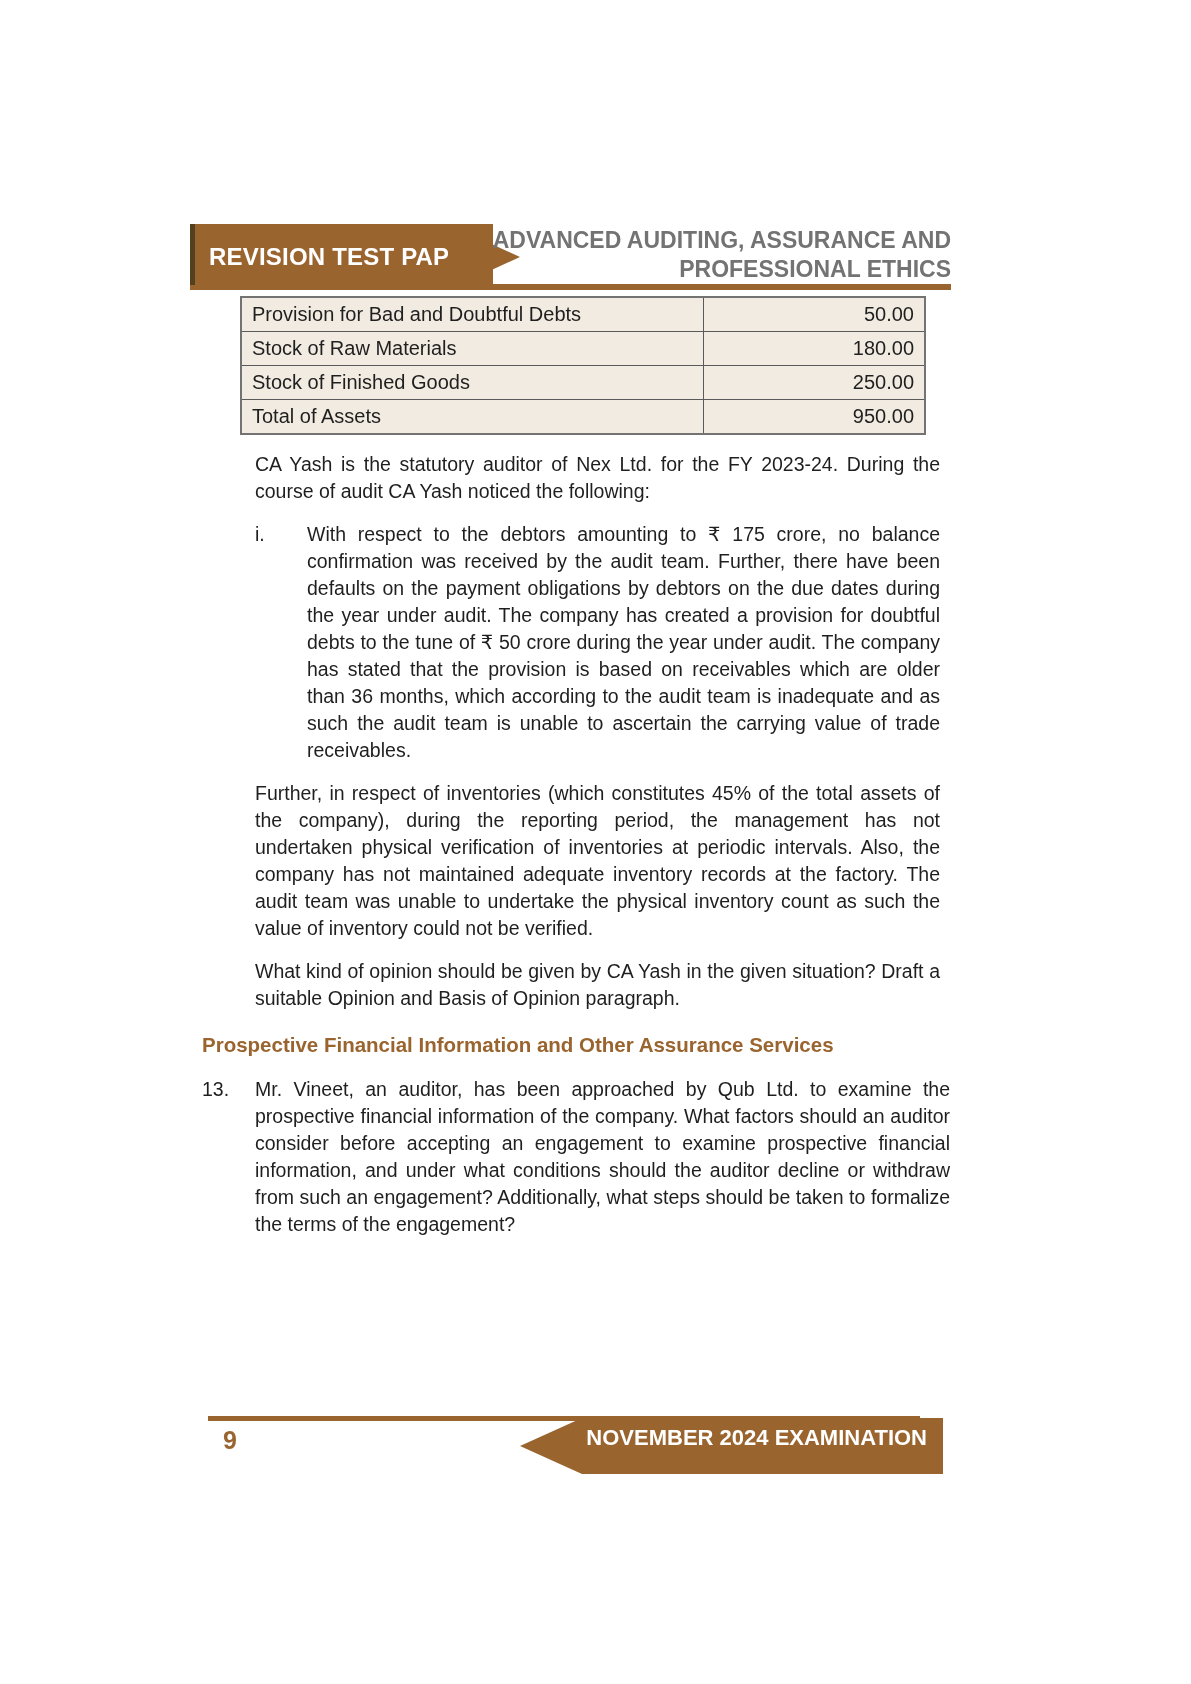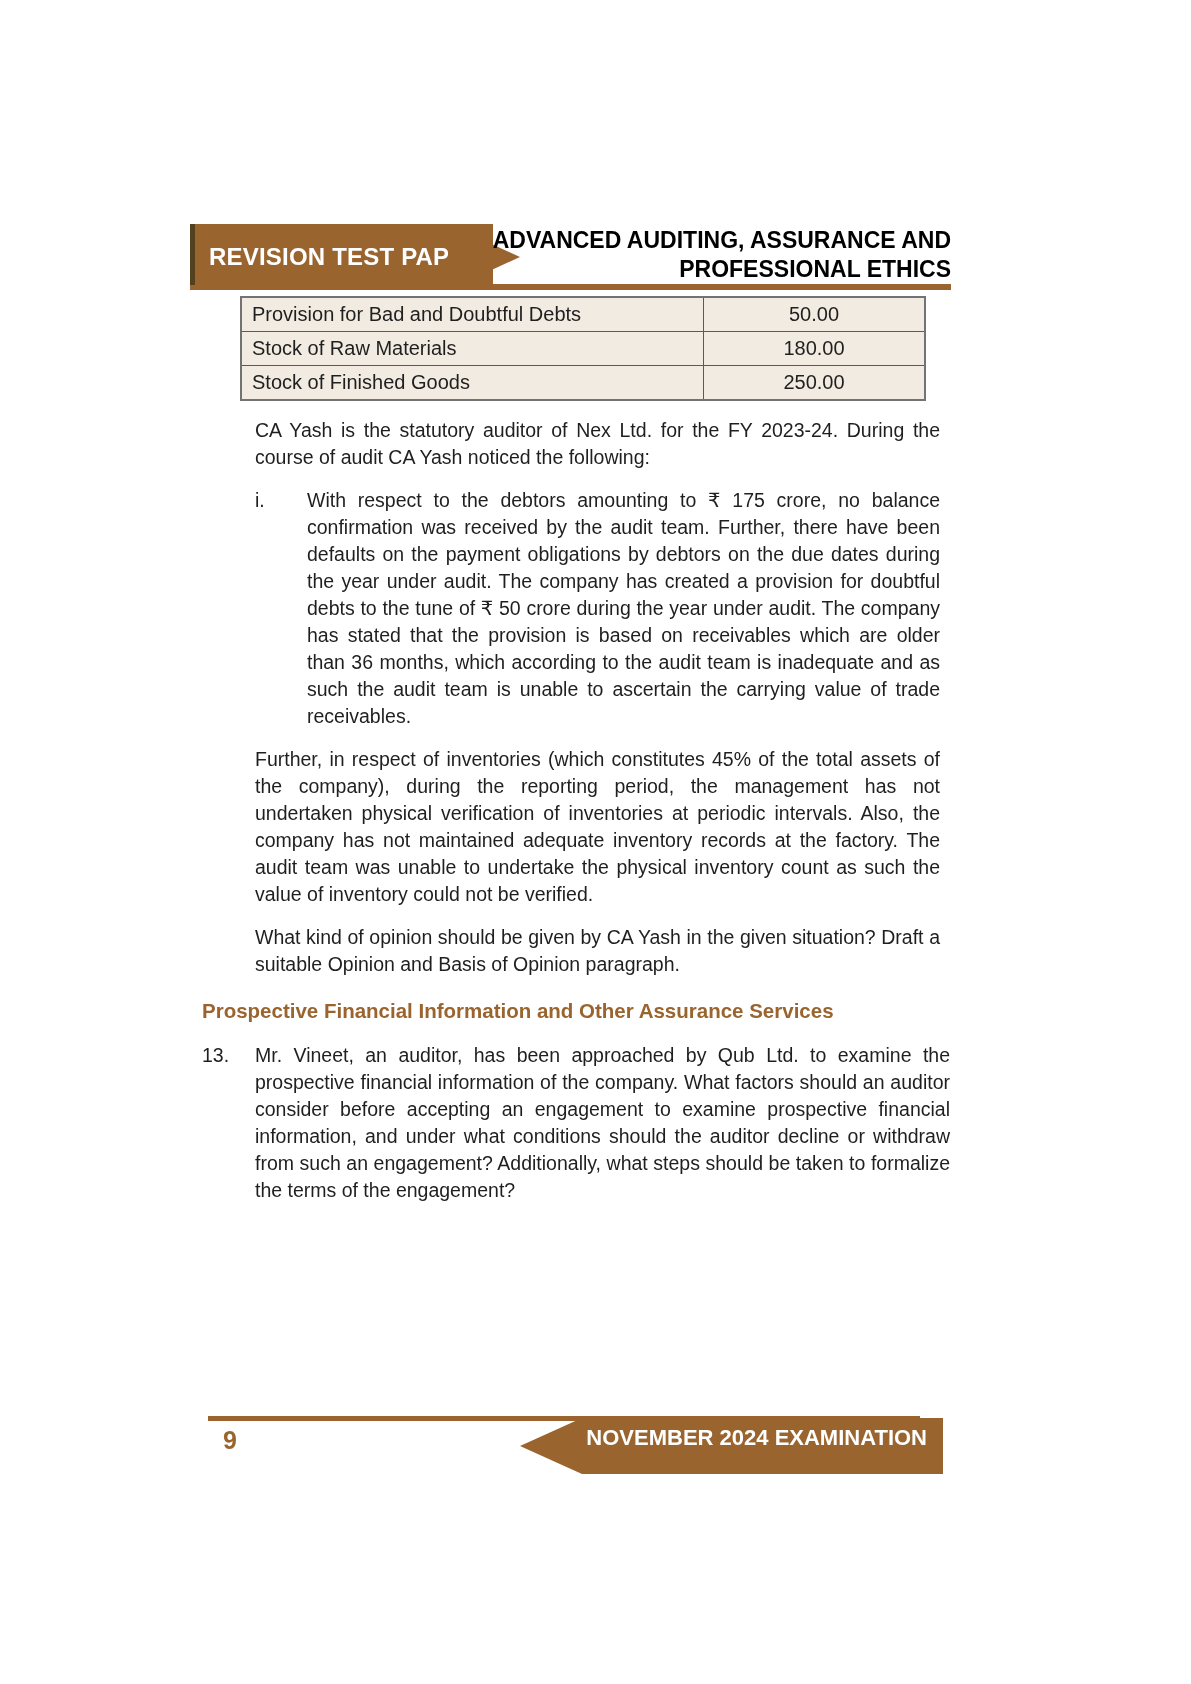--- a/index.html
+++ b/index.html
@@ -18,33 +18,33 @@
   }
   .banner-label{color:#ffffff;font-weight:bold;font-size:24px;letter-spacing:.2px;white-space:nowrap;}
   .banner-arrow{
     position:absolute;left:258px;top:0;width:0;height:0;
     border-left:72px solid #9a642f;
     border-top:33px solid transparent;
     border-bottom:33px solid transparent;
   }
   .header-title{
     position:absolute;right:0;top:2px;width:460px;text-align:right;
-    color:#000000;font-weight:bold;font-size:23px;line-height:29px;
+    color:#737373;font-weight:bold;font-size:23px;line-height:29px;
   }
   
   .main{position:absolute;left:190px;top:296px;width:760px;}
   table.stats{
     border-collapse:collapse;margin-left:50px;width:686px;
     border:2px solid #737373;
   }
   table.stats td{
     background:#f2ebe1;border:1.5px solid #5a5a5a;
     font-size:20px;height:31px;padding:1px 10px;color:#1f1f1f;
   }
-  td.val{width:200px;text-align:center;}
+  td.val{width:200px;text-align:right;}
   .para{
     margin:16px 16px 0 65px;width:685px;
     font-size:19.5px;line-height:27px;text-align:justify;
   }
   .list-row{display:flex;margin:16px 0 0 65px;width:685px;}
   .list-marker{width:52px;flex:none;font-size:19.5px;line-height:27px;}
   .list-text{flex:1;font-size:19.5px;line-height:27px;text-align:justify;}
   .section-heading{
     margin:20px 0 0 12px;color:#9a642f;font-weight:bold;font-size:20.5px;line-height:26px;
   }
@@ -91,20 +91,24 @@
         <td class="val">50.00</td>
       </tr>
       <tr>
         <td>Stock of Raw Materials</td>
         <td class="val">180.00</td>
       </tr>
       <tr>
         <td>Stock of Finished Goods</td>
         <td class="val">250.00</td>
       </tr>
+      <tr>
+        <td>Total of Assets</td>
+        <td class="val">950.00</td>
+      </tr>
     </tbody>
   </table>
 
   <div class="para">CA Yash is the statutory auditor of Nex Ltd. for the FY 2023-24. During the course of audit CA Yash noticed the following:</div>
 
   <div class="list-row">
     <div class="list-marker">i.</div>
     <div class="list-text">With respect to the debtors amounting to ₹ 175 crore, no balance confirmation was received by the audit team. Further, there have been defaults on the payment obligations by debtors on the due dates during the year under audit. The company has created a provision for doubtful debts to the tune of ₹ 50 crore during the year under audit. The company has stated that the provision is based on receivables which are older than 36 months, which according to the audit team is inadequate and as such the audit team is unable to ascertain the carrying value of trade receivables.</div>
   </div>
 

